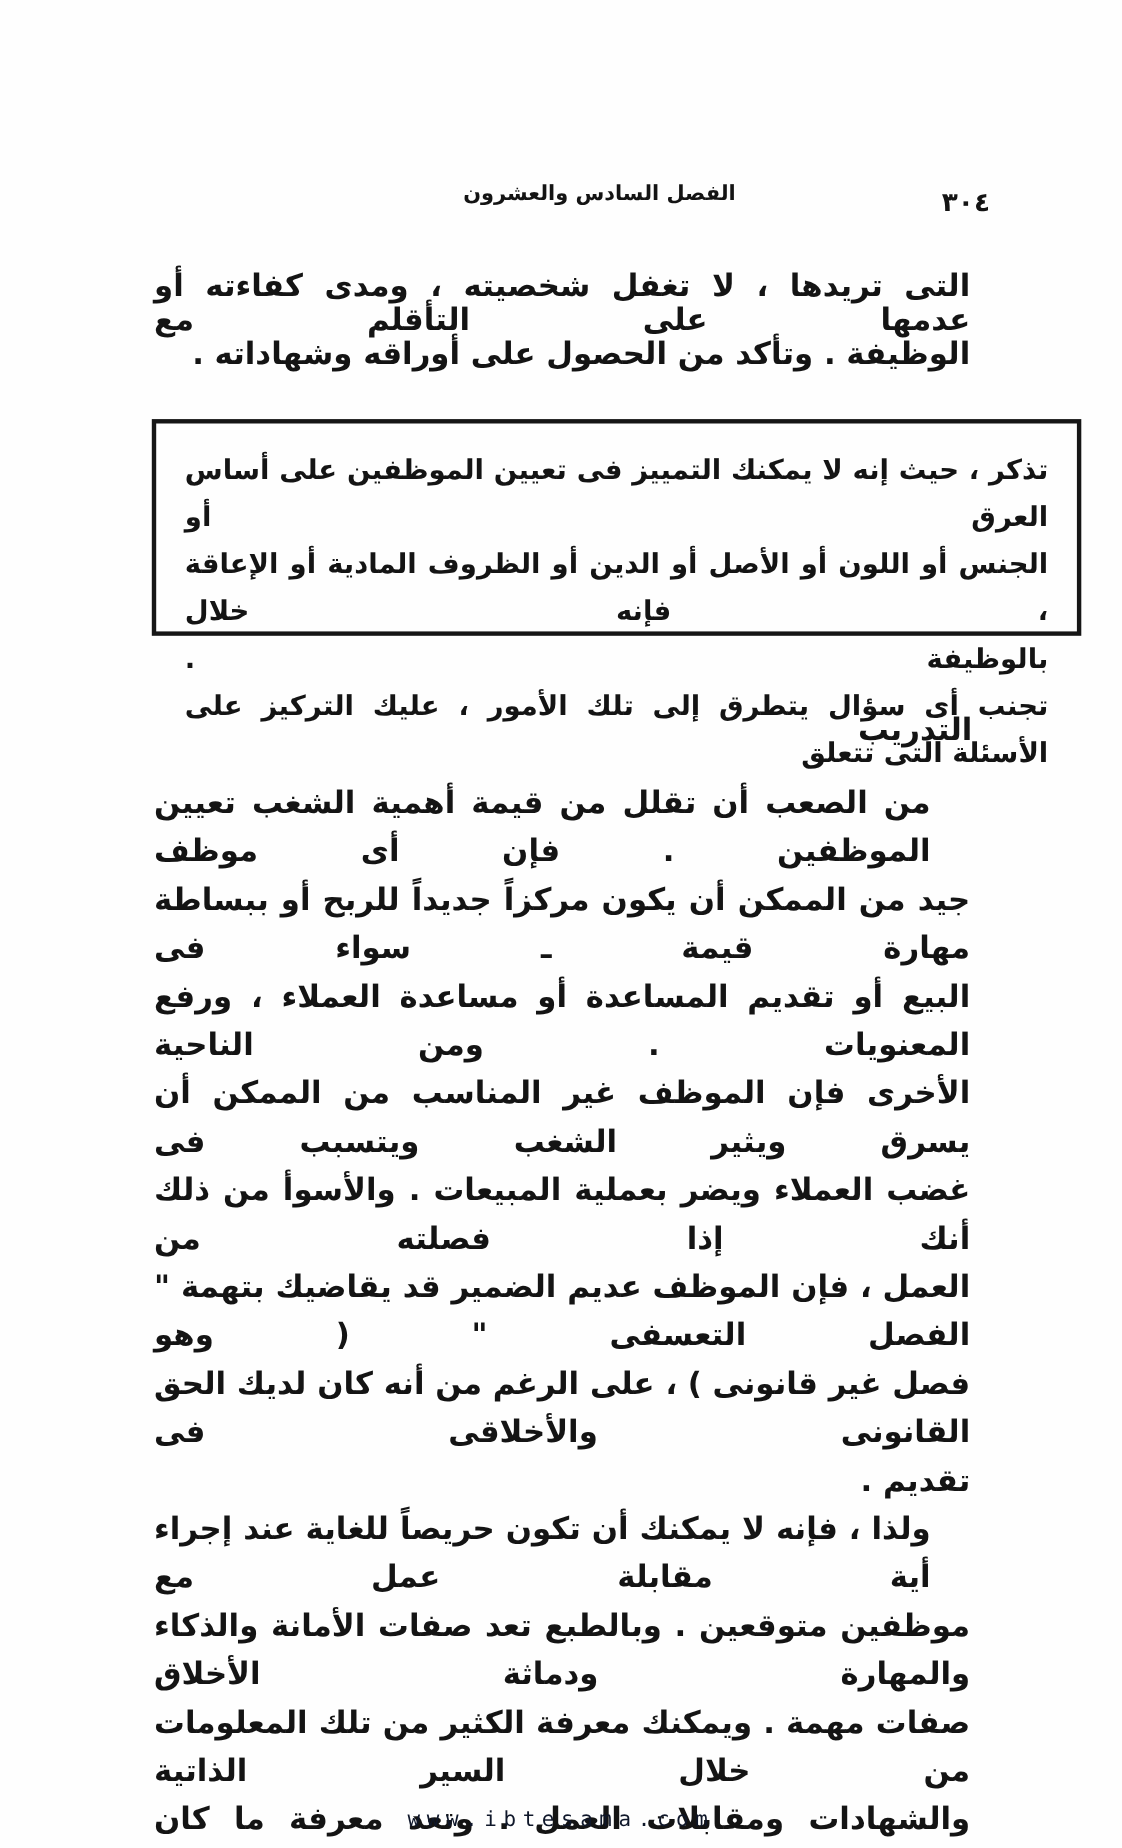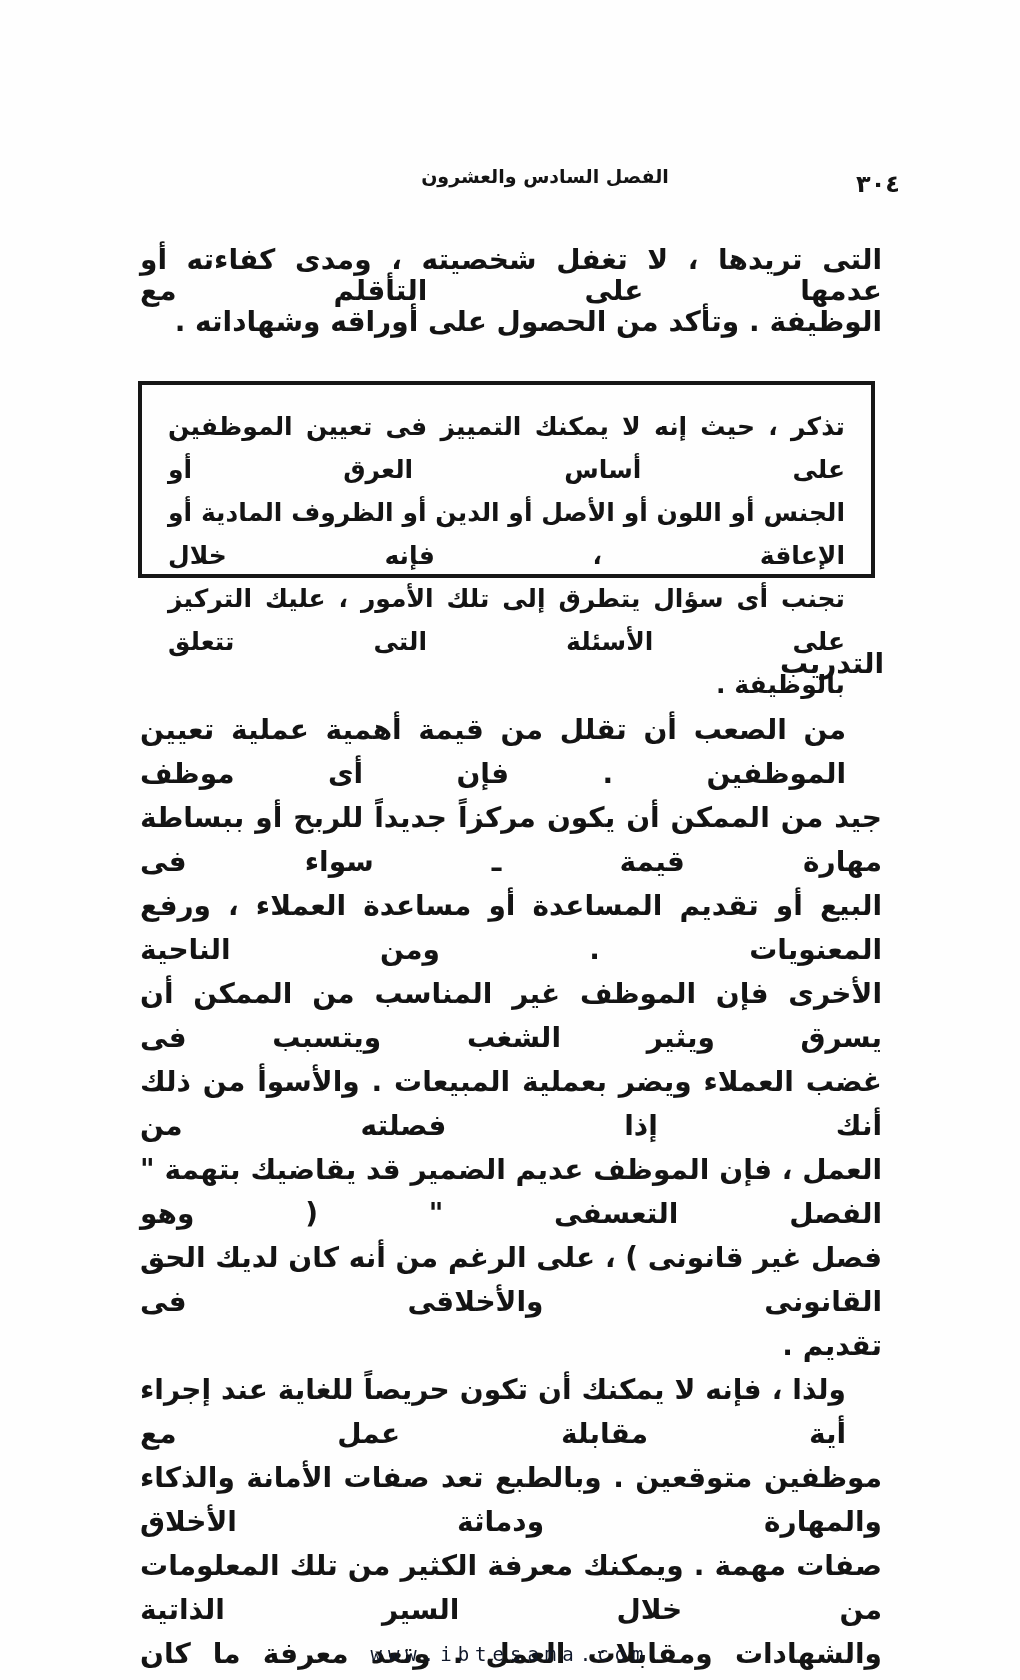--- a/index.html
+++ b/index.html
@@ -46,21 +46,21 @@
     position: absolute;
     top: 244px; right: 138px; left: 140px;
     font-size: 28px;
     line-height: 31px;
   }
 
   
   .note-box {
     position: absolute;
     top: 381px; left: 138px;
-    width: 737px; height: 197px;
+    width: 845px; height: 197px;
     box-sizing: border-box;
     border: 4px solid #161616;
     padding: 20px 26px 16px 26px;
     font-size: 25px;
     line-height: 43px;
   }
   .note-box .line:last-child { text-align-last: right; }
 
   
   .section-heading {
@@ -102,29 +102,29 @@
   <div class="page-number">٣٠٤</div>
 
   <section class="para intro">
       <div class="line">التى تريدها ، لا تغفل شخصيته ، ومدى كفاءته أو عدمها على التأقلم مع</div>
       <div class="line">الوظيفة . وتأكد من الحصول على أوراقه وشهاداته .</div>
     </section>
 
   <div class="note-box para">
       <div class="line">تذكر ، حيث إنه لا يمكنك التمييز فى تعيين الموظفين على أساس العرق أو</div>
       <div class="line">الجنس أو اللون أو الأصل أو الدين أو الظروف المادية أو الإعاقة ، فإنه خلال</div>
+      <div class="line">بالوظيفة .</div>
       <div class="line">تجنب أى سؤال يتطرق إلى تلك الأمور ، عليك التركيز على الأسئلة التى تتعلق</div>
-      <div class="line">بالوظيفة .</div>
     </div>
 
   <h1 class="section-heading">التدريب</h1>
 
   <main class="body-text">
     <section class="para indent">
-        <div class="line">من الصعب أن تقلل من قيمة أهمية عملية تعيين الموظفين . فإن أى موظف</div>
+        <div class="line">من الصعب أن تقلل من قيمة أهمية الشغب تعيين الموظفين . فإن أى موظف</div>
         <div class="line">جيد من الممكن أن يكون مركزاً جديداً للربح أو ببساطة مهارة قيمة ـ سواء فى</div>
         <div class="line">البيع أو تقديم المساعدة أو مساعدة العملاء ، ورفع المعنويات . ومن الناحية</div>
         <div class="line">الأخرى فإن الموظف غير المناسب من الممكن أن يسرق ويثير الشغب ويتسبب فى</div>
         <div class="line">غضب العملاء ويضر بعملية المبيعات . والأسوأ من ذلك أنك إذا فصلته من</div>
         <div class="line">العمل ، فإن الموظف عديم الضمير قد يقاضيك بتهمة " الفصل التعسفى " ( وهو</div>
         <div class="line">فصل غير قانونى ) ، على الرغم من أنه كان لديك الحق القانونى والأخلاقى فى</div>
         <div class="line">تقديم .</div>
       </section>
     <section class="para indent">
         <div class="line">ولذا ، فإنه لا يمكنك أن تكون حريصاً للغاية عند إجراء أية مقابلة عمل مع</div>

